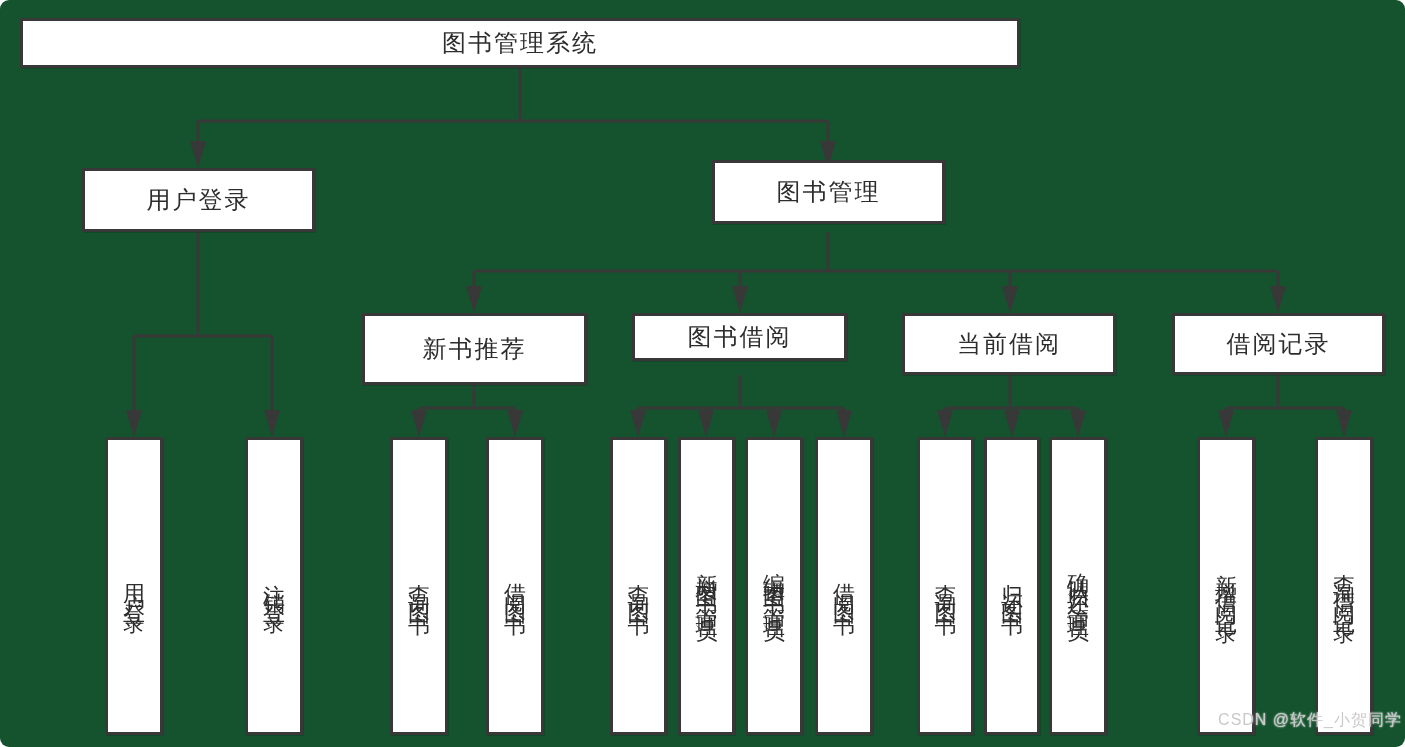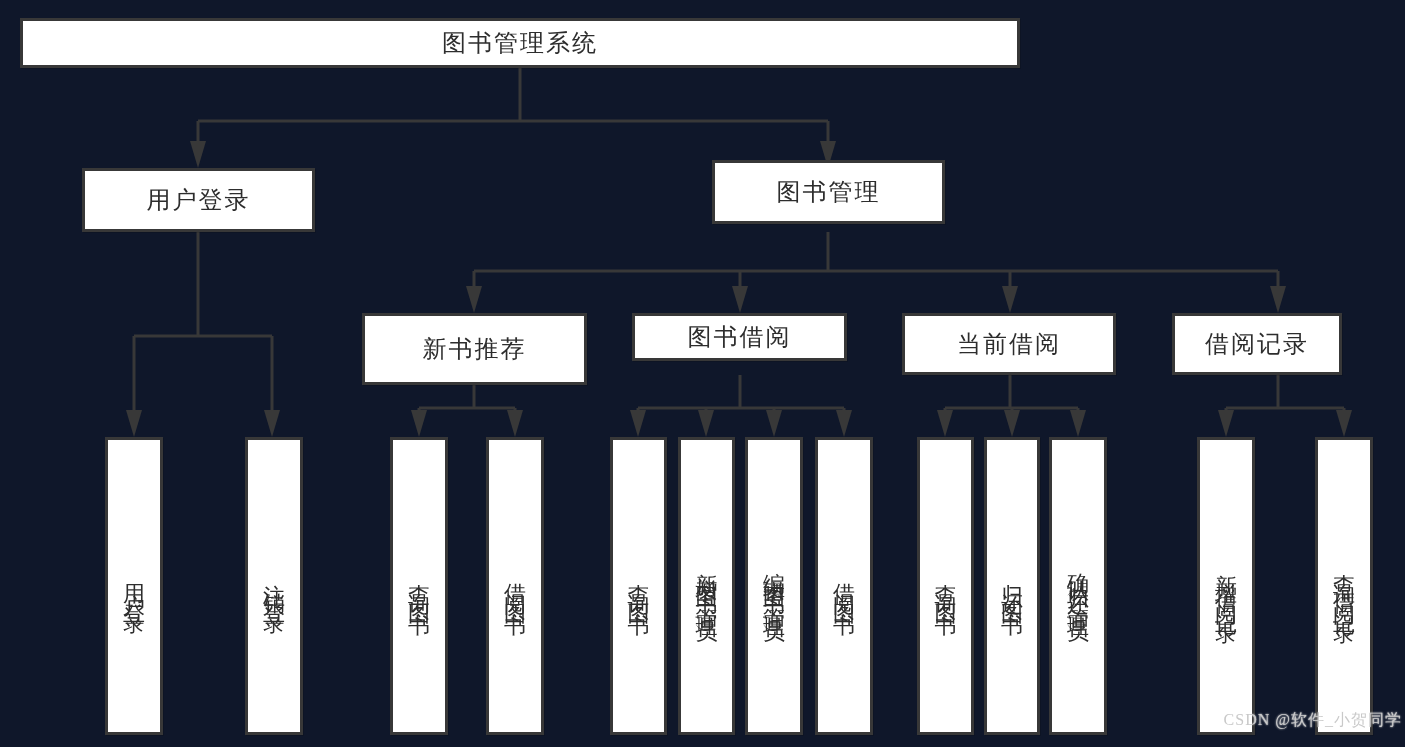--- a/index.html
+++ b/index.html
@@ -1,23 +1,24 @@
 <!DOCTYPE html>
 <html><head>
 <meta charset="utf-8">
 <title>图书管理系统</title>
 <style>
   html,body{margin:0;padding:0;background:#ffffff;}
   .canvas{
     position:relative;
     width:1405px;height:747px;
-    background:#0f172a;
-    font-family:Liberation Serif, serif;
+    background:#14532d;
+    font-family:Liberation Sans, sans-serif;
     color:#2d2d2d;
     overflow:hidden;
+    border-radius:9px;
   }
   svg.connectors{position:absolute;left:0;top:0;z-index:0;}
   .node{
     position:absolute;
     box-sizing:border-box;
     border:3px solid #383838;
     background:#ffffff;
     display:flex;
     align-items:center;
     justify-content:center;
@@ -83,21 +84,21 @@
   </svg>
 
   <div class="node hbox" style="left:20px;top:18px;width:1000px;height:50px;">图书管理系统</div>
 
   <div class="node hbox" style="left:82px;top:168px;width:233px;height:64px;">用户登录</div>
   <div class="node hbox" style="left:712px;top:160px;width:233px;height:64px;">图书管理</div>
 
   <div class="node hbox" style="left:362px;top:313px;width:225px;height:72px;">新书推荐</div>
   <div class="node hbox" style="left:632px;top:313px;width:215px;height:48px;">图书借阅</div>
   <div class="node hbox" style="left:902px;top:313px;width:214px;height:62px;">当前借阅</div>
-  <div class="node hbox" style="left:1172px;top:313px;width:170px;height:62px;">借阅记录</div>
+  <div class="node hbox" style="left:1172px;top:313px;width:213px;height:62px;">借阅记录</div>
 
   <div class="node vbox" style="left:105px;top:437px;width:58px;height:298px;">
     <span class="vtext">用户登录</span>
   </div>
   <div class="node vbox" style="left:245px;top:437px;width:58px;height:298px;">
     <span class="vtext">注销登录</span>
   </div>
 
   <div class="node vbox" style="left:390px;top:437px;width:58px;height:298px;">
     <span class="vtext">查询图书</span>

